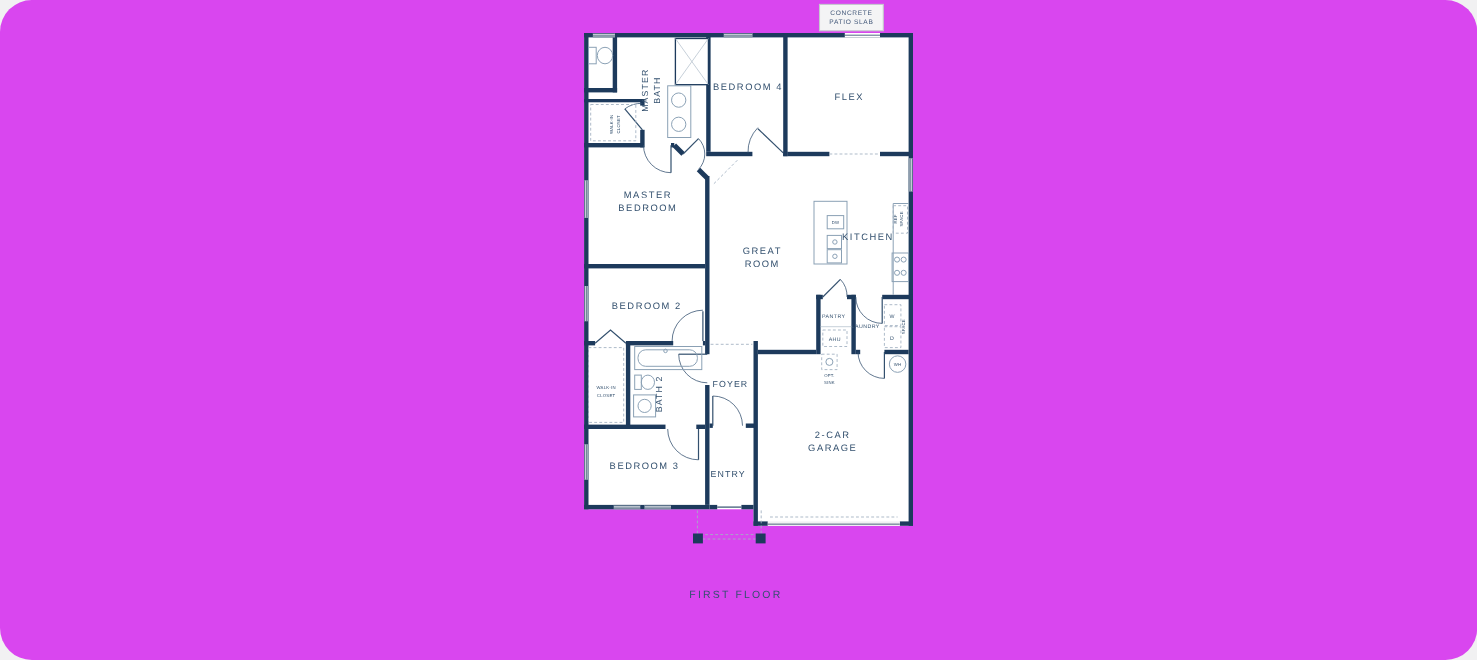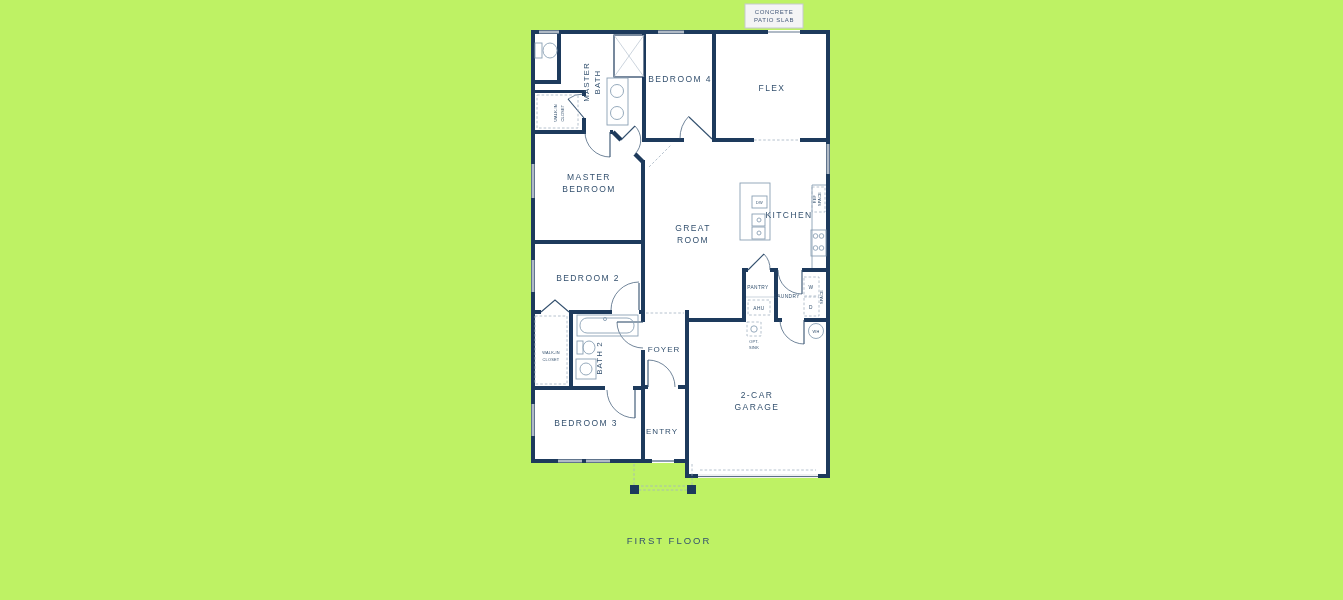--- a/index.html
+++ b/index.html
@@ -1,17 +1,17 @@
 <!DOCTYPE html>
 <html><head>
 <meta charset="utf-8">
 <style>
   html,body{margin:0;padding:0;background:#f1f1f2;}
-  .stage{position:relative;width:1343px;height:600px;background:#bef264;overflow:hidden;
-         font-family:"Liberation Sans", sans-serif;}
+  .stage{position:relative;width:1343px;height:600px;background:#d946ef;overflow:hidden;
+         font-family:"Liberation Sans", sans-serif;border-radius:29px;}
   svg{position:absolute;left:0;top:0;}
   .wall{fill:#1d3a5c;}
   .wline{stroke:#1d3a5c;stroke-width:4.5;fill:none;}
   .winln{stroke:#1d3a5c;stroke-width:.7;fill:none;}
   .leaf{stroke:#33506e;stroke-width:1.1;fill:none;}
   .arc{stroke:#33506e;stroke-width:.7;fill:none;}
   .fixn{stroke:#8aa0b4;stroke-width:.9;fill:none;}
   .dash{stroke:#a3b2c2;stroke-width:.8;fill:none;stroke-dasharray:2.6 2;}
   .thin{stroke:#b6c2ce;stroke-width:.7;fill:none;}
   text{fill:#33506e;}

